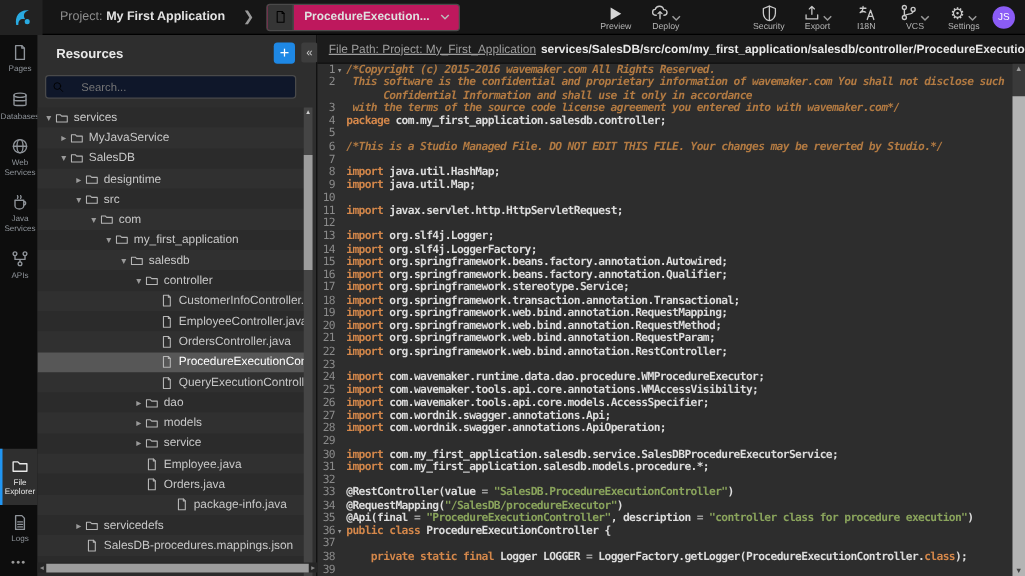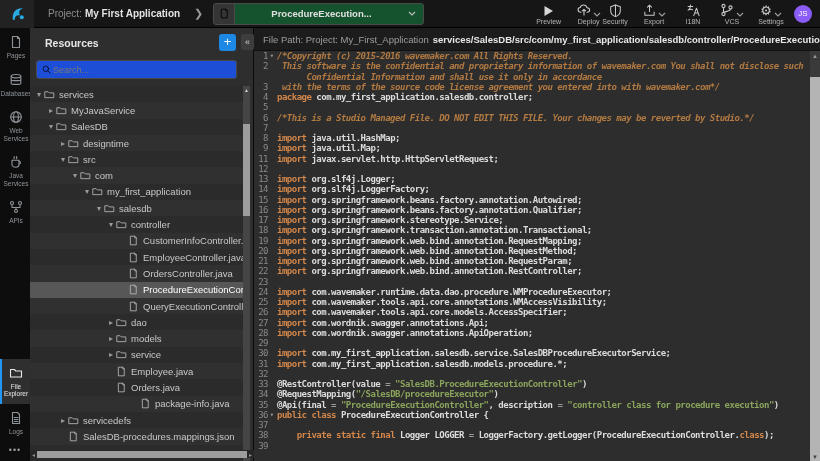--- a/index.html
+++ b/index.html
@@ -5,21 +5,21 @@
   html,body{margin:0;padding:0;width:820px;height:461px;overflow:hidden;background:#1a1a1a;
     font-family:"Liberation Sans",sans-serif;-webkit-font-smoothing:antialiased;}
   .app{position:relative;width:820px;height:461px;}
   svg{display:block;}
   
   .topbar{position:absolute;left:0;top:0;width:820px;height:28px;background:#161616;display:flex;align-items:center;border-bottom:1px solid #000;box-sizing:border-box;}
   .logo-tile{width:34px;height:28px;background:#222;display:flex;align-items:center;justify-content:center;flex:0 0 auto;}
   .proj{margin-left:14px;font-size:10px;color:#8d8d8d;white-space:nowrap;}
   .proj b{color:#e3e3e3;font-weight:bold;margin-left:3px;}
   .crumb-sep{color:#9a9a9a;font-size:11px;margin:0 10px 0 14px;}
-  .file-dd{display:flex;align-items:center;height:20px;border:1px solid #4a4a4a;border-radius:3px;background:#14532d;overflow:hidden;gap:28px;}
+  .file-dd{display:flex;align-items:center;height:20px;border:1px solid #4a4a4a;border-radius:3px;background:#be185d;overflow:hidden;}
   .file-dd .ftile{width:20px;height:20px;background:#353535;display:flex;align-items:center;justify-content:center;border-right:1px solid #4a4a4a;}
   .file-dd .lbl{font-size:9.5px;color:#e0e0e0;font-weight:bold;padding:0 8px;white-space:nowrap;}
   .file-dd .chev{padding-right:7px;color:#bbb;}
   .actcluster{display:flex;align-items:flex-start;gap:14px;}
   .publish{margin-left:112px;}
   .tools{margin-left:auto;margin-right:10px;gap:13px;}
   .action{display:flex;flex-direction:column;align-items:center;color:#c9c9c9;cursor:pointer;min-width:26px;}
   .action .irow{display:flex;align-items:flex-end;height:14px;gap:2px;}
   .action .alabel{font-size:7px;color:#b5b5b5;margin-top:1px;white-space:nowrap;}
   .gearchar{font-size:13px;line-height:13px;color:#c9c9c9;}
@@ -30,40 +30,40 @@
   .rail-item .rlabel{font-size:6.5px;line-height:7.5px;text-align:center;margin-top:3px;white-space:pre-line;}
   .rail-item.active{background:#2f2f2f;color:#e8e8e8;border-left:2px solid #2196f3;}
   .rail-spacer{flex:1;}
   .rail-more{color:#9a9a9a;font-size:9px;letter-spacing:1px;text-align:center;padding:4px 0 6px;cursor:pointer;}
   
   .resources{position:absolute;left:30px;top:28px;width:224px;height:433px;background:#2e2e2e;box-sizing:border-box;border-right:1px solid #0a0a0a;}
   .res-head{position:relative;height:30px;display:flex;align-items:center;}
   .res-title{font-size:10.5px;font-weight:bold;color:#e8e8e8;margin-left:15px;}
   .add-btn{position:absolute;right:17px;top:6px;width:17px;height:17px;background:#1e88e5;border-radius:3px;color:#fff;font-size:13px;line-height:16px;text-align:center;cursor:pointer;}
   .collapse-btn{position:absolute;right:-1px;top:6px;width:13px;height:16px;background:#3d3d3d;color:#cfcfcf;font-size:9px;line-height:16px;text-align:center;border-radius:2px;cursor:pointer;}
-  .search-wrap{margin:2px 16px 6px 6px;height:17px;background:#1d4ed8;border:1px solid #4a4a4a;border-radius:3px;display:flex;align-items:center;padding:0 5px;gap:0;}
+  .search-wrap{margin:2px 16px 6px 6px;height:17px;background:#0f172a;border:1px solid #4a4a4a;border-radius:3px;display:flex;align-items:center;padding:0 5px;gap:12px;}
   .search-wrap input{background:transparent;border:none;outline:none;color:#bbb;font-size:9px;width:100%;font-family:"Liberation Sans",sans-serif;}
   .search-wrap input::placeholder{color:#777;}
   .tree{position:absolute;left:0;top:58px;width:214px;height:392px;overflow:hidden;}
   .tree-row{height:16.3px;display:flex;align-items:center;white-space:pre;overflow:hidden;font-size:9.5px;color:#c8c8c8;cursor:pointer;background:#2b2b2b;}
   .tree-row:nth-child(even){background:#303030;}
   .tree-row.sel{background:#575757;color:#fff;}
   .tw-caret{width:10px;text-align:center;color:#9a9a9a;font-size:8px;flex:0 0 auto;}
   .tw-icon{width:15px;flex:0 0 auto;color:#b5b5b5;display:flex;align-items:center;}
   .tw-label{flex:0 0 auto;}
   .tree-vscroll{position:absolute;right:3px;top:58px;width:7px;height:392px;background:#454545;}
   .tree-vscroll .arr{color:#cfcfcf;font-size:5px;text-align:center;line-height:8px;}
   .tree-vscroll .thumb{position:absolute;left:0;top:38px;width:7px;height:92px;background:#9d9d9d;}
   .tree-hscroll{position:absolute;left:0;bottom:3px;width:224px;height:8px;background:#262626;display:flex;align-items:center;}
   .tree-hscroll .harr{color:#8a8a8a;font-size:6px;width:7px;text-align:center;}
   .tree-hscroll .hthumb{height:7px;background:#9d9d9d;flex:1;}
   
   .main{position:absolute;left:254px;top:28px;width:566px;height:433px;background:#2d2d2d;}
   .filepath{height:23px;background:#1c1c1c;display:flex;align-items:center;font-size:9.5px;white-space:nowrap;overflow:hidden;border-bottom:1px solid #111;box-sizing:border-box;}
-  .fp-prefix{color:#9e9e9e;margin-left:9px;}
+  .fp-prefix{color:#9e9e9e;margin-left:9px;text-decoration:underline;}
   .fp-path{color:#e8e8e8;font-weight:bold;margin-left:4px;}
   .editor{position:absolute;left:0;top:23px;width:556px;height:410px;overflow:hidden;
     font-family:"DejaVu Sans Mono",monospace;font-size:9px;font-weight:600;letter-spacing:-0.5px;line-height:10.25px;}
   .code-row{display:flex;height:10.25px;white-space:pre;}
   .ln{width:14px;flex:0 0 auto;text-align:right;color:#8a8a8a;font-weight:normal;}
   .foldc{width:7px;flex:0 0 auto;text-align:center;color:#9a9a9a;font-size:7px;line-height:10.25px;}
   .code{flex:1;overflow:hidden;padding-left:2px;}
   .k{color:#d4874a;} .c{color:#b27a42;font-style:italic;} .s{color:#8aa45c;} .o{color:#9a9a9a;} .p{color:#dcdcdc;}
   .ed-vscroll{position:absolute;right:0;top:23px;width:10px;height:410px;background:#3a3a3a;}
   .ed-vscroll .etop{height:26px;color:#9a9a9a;font-size:6px;text-align:center;line-height:10px;}
@@ -398,20 +398,21 @@
         <div class="code-row"><span class="ln">1</span><span class="foldc">▾</span><span class="code"><span class="c">/*Copyright (c) 2015-2016 wavemaker.com All Rights Reserved.</span></span></div>
         <div class="code-row"><span class="ln">2</span><span class="foldc"></span><span class="code"><span class="c"> This software is the confidential and proprietary information of wavemaker.com You shall not disclose such</span></span></div>
         <div class="code-row"><span class="ln"></span><span class="foldc"></span><span class="code"><span class="c">      Confidential Information and shall use it only in accordance</span></span></div>
         <div class="code-row"><span class="ln">3</span><span class="foldc"></span><span class="code"><span class="c"> with the terms of the source code license agreement you entered into with wavemaker.com*/</span></span></div>
         <div class="code-row"><span class="ln">4</span><span class="foldc"></span><span class="code"><span class="k">package </span><span class="p">com.my_first_application.salesdb.controller;</span></span></div>
         <div class="code-row"><span class="ln">5</span><span class="foldc"></span><span class="code"></span></div>
         <div class="code-row"><span class="ln">6</span><span class="foldc"></span><span class="code"><span class="c">/*This is a Studio Managed File. DO NOT EDIT THIS FILE. Your changes may be reverted by Studio.*/</span></span></div>
         <div class="code-row"><span class="ln">7</span><span class="foldc"></span><span class="code"></span></div>
         <div class="code-row"><span class="ln">8</span><span class="foldc"></span><span class="code"><span class="k">import </span><span class="p">java.util.HashMap;</span></span></div>
         <div class="code-row"><span class="ln">9</span><span class="foldc"></span><span class="code"><span class="k">import </span><span class="p">java.util.Map;</span></span></div>
+        <div class="code-row"><span class="ln">10</span><span class="foldc"></span><span class="code"></span></div>
         <div class="code-row"><span class="ln">11</span><span class="foldc"></span><span class="code"><span class="k">import </span><span class="p">javax.servlet.http.HttpServletRequest;</span></span></div>
         <div class="code-row"><span class="ln">12</span><span class="foldc"></span><span class="code"></span></div>
         <div class="code-row"><span class="ln">13</span><span class="foldc"></span><span class="code"><span class="k">import </span><span class="p">org.slf4j.Logger;</span></span></div>
         <div class="code-row"><span class="ln">14</span><span class="foldc"></span><span class="code"><span class="k">import </span><span class="p">org.slf4j.LoggerFactory;</span></span></div>
         <div class="code-row"><span class="ln">15</span><span class="foldc"></span><span class="code"><span class="k">import </span><span class="p">org.springframework.beans.factory.annotation.Autowired;</span></span></div>
         <div class="code-row"><span class="ln">16</span><span class="foldc"></span><span class="code"><span class="k">import </span><span class="p">org.springframework.beans.factory.annotation.Qualifier;</span></span></div>
         <div class="code-row"><span class="ln">17</span><span class="foldc"></span><span class="code"><span class="k">import </span><span class="p">org.springframework.stereotype.Service;</span></span></div>
         <div class="code-row"><span class="ln">18</span><span class="foldc"></span><span class="code"><span class="k">import </span><span class="p">org.springframework.transaction.annotation.Transactional;</span></span></div>
         <div class="code-row"><span class="ln">19</span><span class="foldc"></span><span class="code"><span class="k">import </span><span class="p">org.springframework.web.bind.annotation.RequestMapping;</span></span></div>
         <div class="code-row"><span class="ln">20</span><span class="foldc"></span><span class="code"><span class="k">import </span><span class="p">org.springframework.web.bind.annotation.RequestMethod;</span></span></div>

